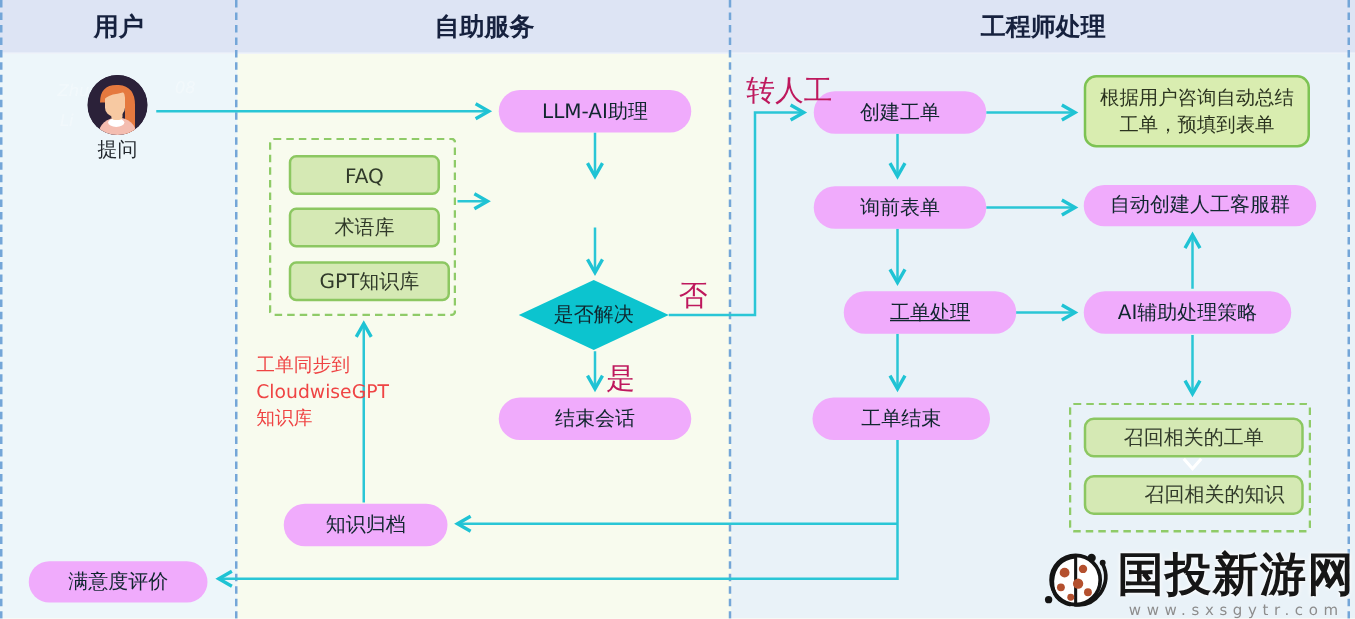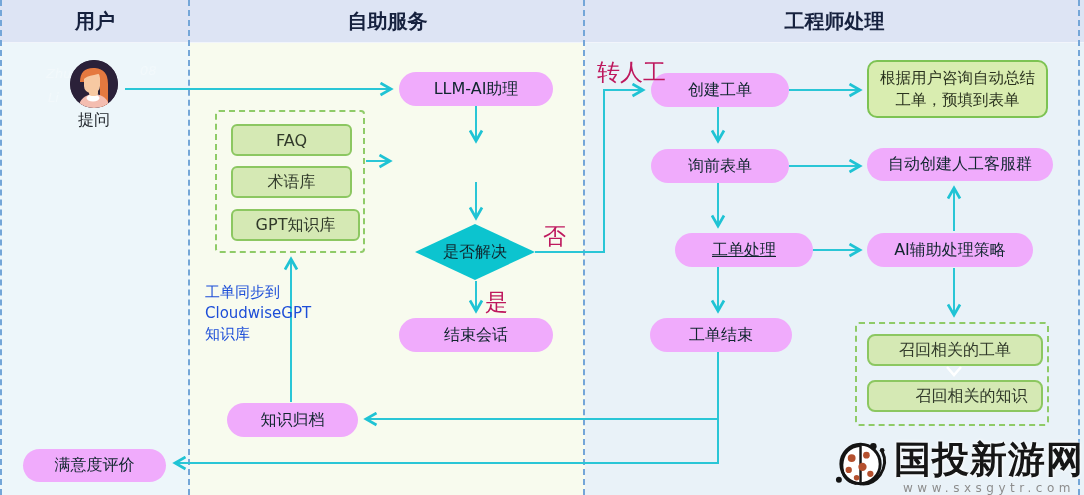--- a/index.html
+++ b/index.html
@@ -22,21 +22,21 @@
     text-align:center;z-index:2;font-size:16px;color:#10262e;}
   .pill{background:#f0abfc;border-radius:17px;}
   .greenbox{background:#d5e9b4;border:2px solid #8cc761;border-radius:6px;color:#313a2a;}
   .greenbox.r8{border-radius:8px;}
   .notebox{background:#d9edb0;border:2px solid #7dc353;border-radius:10px;
     font-size:15.5px;line-height:22px;padding:6px 10px;color:#2b331f;text-align:left;}
   .dashed-group{position:absolute;border:2px dashed #8fcb68;border-radius:4px;z-index:1;}
   .diamond-label{position:absolute;z-index:2;font-size:16px;color:#10262e;text-align:center;}
   .edge-label{position:absolute;z-index:2;font-size:23px;color:#be185d;}
   .sync-note{position:absolute;left:205px;top:282px;z-index:2;font-size:15px;line-height:21px;
-    color:#1d4ed8;white-space:pre-line;}
+    color:#ef4444;white-space:pre-line;}
   .avatar{position:absolute;left:70px;top:60px;width:48px;height:48px;border-radius:50%;
     overflow:hidden;z-index:2;background:#2b2139;}
   .ask-label{position:absolute;left:58px;top:110px;width:72px;text-align:center;
     font-size:16px;color:#23282e;z-index:2;}
   .faint-mark{position:absolute;z-index:2;font-size:13px;color:#ffffff;opacity:0.28;font-style:italic;}
   .watermark{position:absolute;left:833px;top:431px;width:251px;height:64px;z-index:3;display:flex;align-items:flex-end;}
   .wm-text-wrap{margin-left:4px;display:flex;flex-direction:column;align-items:center;}
   .wm-title{font-size:37px;line-height:40px;font-weight:bold;color:#161616;letter-spacing:1px;
     text-shadow:0 0 2px #ffffff,0 0 4px #ffffff;white-space:nowrap;}
   .wm-url{font-size:12px;color:#8d8d8d;letter-spacing:4.5px;margin-top:1px;white-space:nowrap;}

